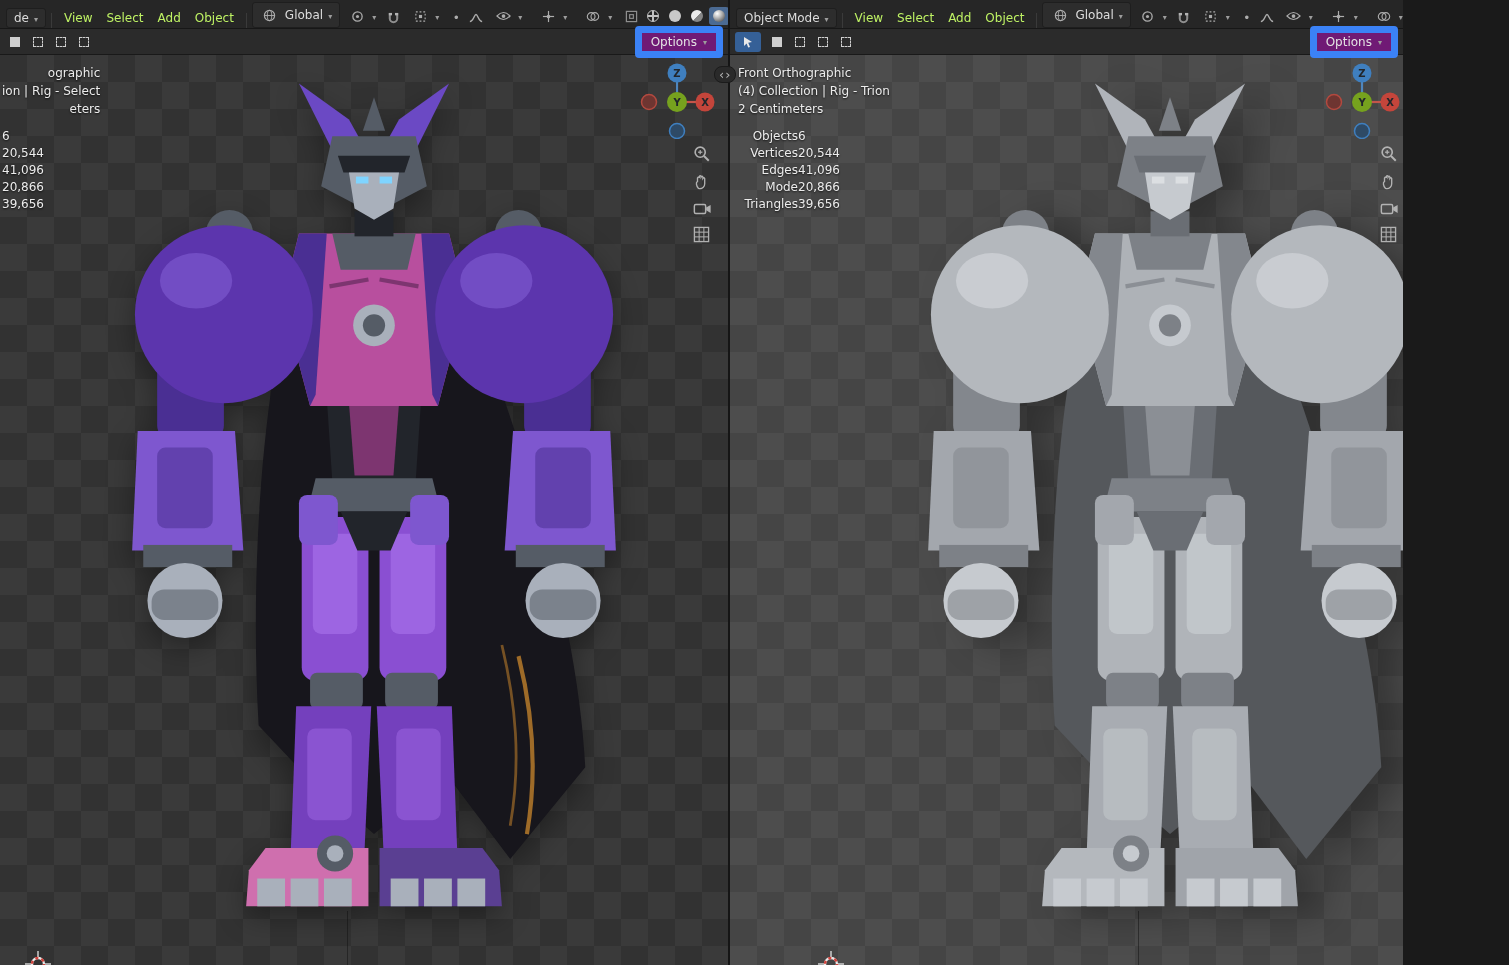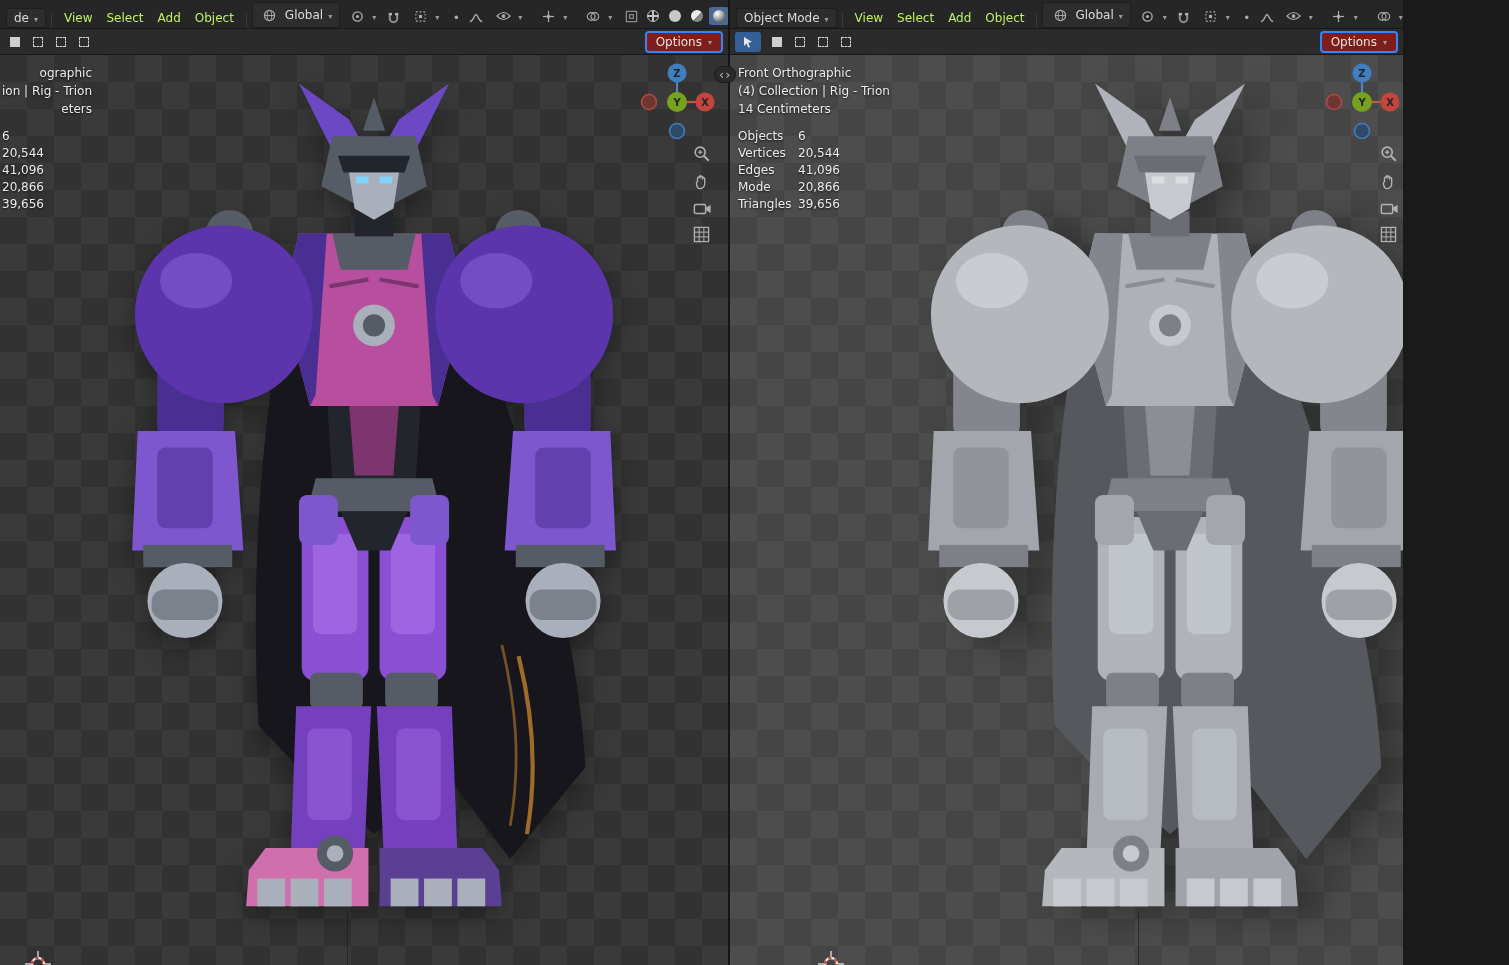--- a/index.html
+++ b/index.html
@@ -36,35 +36,35 @@
   .sph-solid{background:#c8c8c8;}
   .sph-material{background:linear-gradient(135deg,#ececec 0 50%,#868686 50% 100%);}
   .sph-render{background:radial-gradient(circle at 35% 30%,#ffffff,#b4b4b4 40%,#636363 78%);}
 
   .toolrow{position:absolute;top:29px;left:0;right:0;height:25px;background:#2b2b2b;
     border-bottom:1px solid #191919;display:flex;align-items:center;gap:3px;padding:0 5px;z-index:30;}
   .selmode{width:20px;height:18px;border-radius:3px;display:flex;align-items:center;justify-content:center;}
   .selmode .bx{width:10px;height:10px;border:1px dashed #cfcfcf;box-sizing:border-box;}
   .selmode.filled .bx{background:#cfcfcf;border-style:solid;}
   .tweak-btn{width:26px;height:20px;border-radius:3px;background:#356097;display:flex;align-items:center;justify-content:center;margin-right:3px;}
-  .options-btn{margin-left:auto;display:inline-flex;align-items:center;gap:6px;background:#7f1d1d;
-    border:2px solid #3b82f6;border-radius:4px;padding:2px 9px;color:#e3e3e3;}
+  .options-btn{margin-left:auto;display:inline-flex;align-items:center;gap:6px;background:#701a75;
+    border:7px solid #3b82f6;border-radius:4px;padding:2px 9px;color:#e3e3e3;}
 
   
   .viewport{position:absolute;top:55px;left:0;right:0;bottom:0;overflow:hidden;}
   .vp-left{background:repeating-conic-gradient(#3a3a3a 0% 25%,#323232 0% 50%) 0 0/54px 54px;background-color:#363636;}
   .vp-right{background:repeating-conic-gradient(#4d4d4d 0% 25%,#454545 0% 50%) 0 0/54px 54px;background-color:#494949;padding-left:36px;}
 
   .overlay{position:absolute;top:9px;color:#ececec;line-height:18px;
     text-shadow:0 1px 2px rgba(0,0,0,.75);z-index:10;}
   .ov-left{left:2px;text-align:right;}
   .ov-right{left:8px;}
   .stats{margin-top:10px;}
   .srow{display:flex;line-height:17px;}
-  .slabel{display:inline-block;min-width:60px;}
+  .slabel{display:inline-block;min-width:60px;text-align:right;}
   .ov-left .slabel{min-width:0;}
 
   .gizmo{position:absolute;top:6px;width:78px;height:78px;z-index:10;}
   .gz-left{right:12px;}
   .gz-right{right:2px;}
   .gizmo text{font-family:"DejaVu Sans",sans-serif;font-weight:bold;}
 
   .toolcol{position:absolute;top:90px;display:flex;flex-direction:column;gap:10px;z-index:10;opacity:.85;}
   .tc-left{right:16px;}
   .tc-right{right:4px;}
@@ -320,21 +320,21 @@
       </span>
     <span class="options-btn">
       <span>Options</span>
       <span class="caret">▾</span>
     </span>
   </div>
 
   <div class="viewport vp-left">
     <div class="overlay ov-left">
       <div>ographic</div>
-      <div>ion | Rig - Trion</div>
+      <div>ion | Rig - Select</div>
       <div>eters</div>
       <div class="stats">
         <div class="srow">
             <span class="slabel"></span>
             <span class="sval">6</span>
           </div>
         <div class="srow">
             <span class="slabel"></span>
             <span class="sval">20,544</span>
           </div>
@@ -521,21 +521,21 @@
     <span class="options-btn">
       <span>Options</span>
       <span class="caret">▾</span>
     </span>
   </div>
 
   <div class="viewport vp-right">
     <div class="overlay ov-right">
       <div>Front Orthographic</div>
       <div>(4) Collection | Rig - Trion</div>
-      <div>14 Centimeters</div>
+      <div>2 Centimeters</div>
       <div class="stats">
         <div class="srow">
             <span class="slabel">Objects</span>
             <span class="sval">6</span>
           </div>
         <div class="srow">
             <span class="slabel">Vertices</span>
             <span class="sval">20,544</span>
           </div>
         <div class="srow">

